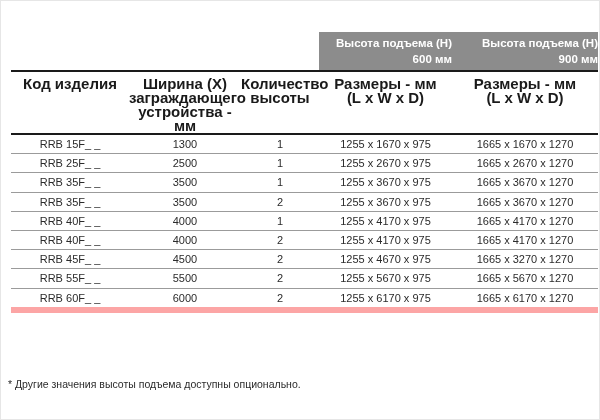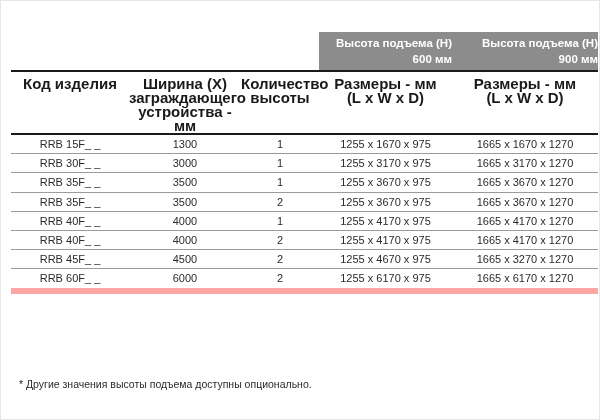--- a/index.html
+++ b/index.html
@@ -63,21 +63,21 @@
     padding: 0;
     border-bottom: 1px solid #9b9b9b;
     white-space: nowrap;
   }
   tbody.data tr:last-child td {
     border-bottom: 6px solid #fca5a5;
   }
   
   .footnote {
     position: absolute;
-    left: 18px;
+    left: 7px;
     top: 377px;
     font-size: 10.5px;
     color: #2b2b2b;
   }
 </style>
 </head>
 <body>
 
 <div class="page">
 
@@ -130,25 +130,25 @@
 
     <tbody class="data">
         <tr>
           <td>RRB 15F_ _</td>
           <td>1300</td>
           <td>1</td>
           <td>1255 x 1670 x 975</td>
           <td>1665 x 1670 x 1270</td>
         </tr>
         <tr>
-          <td>RRB 30F_ _</td>
-          <td>3000</td>
-          <td>1</td>
-          <td>1255 x 3170 x 975</td>
-          <td>1665 x 3170 x 1270</td>
+          <td>RRB 25F_ _</td>
+          <td>2500</td>
+          <td>1</td>
+          <td>1255 x 2670 x 975</td>
+          <td>1665 x 2670 x 1270</td>
         </tr>
         <tr>
           <td>RRB 35F_ _</td>
           <td>3500</td>
           <td>1</td>
           <td>1255 x 3670 x 975</td>
           <td>1665 x 3670 x 1270</td>
         </tr>
         <tr>
           <td>RRB 35F_ _</td>
@@ -172,20 +172,27 @@
           <td>1665 x 4170 x 1270</td>
         </tr>
         <tr>
           <td>RRB 45F_ _</td>
           <td>4500</td>
           <td>2</td>
           <td>1255 x 4670 x 975</td>
           <td>1665 x 3270 x 1270</td>
         </tr>
         <tr>
+          <td>RRB 55F_ _</td>
+          <td>5500</td>
+          <td>2</td>
+          <td>1255 x 5670 x 975</td>
+          <td>1665 x 5670 x 1270</td>
+        </tr>
+        <tr>
           <td>RRB 60F_ _</td>
           <td>6000</td>
           <td>2</td>
           <td>1255 x 6170 x 975</td>
           <td>1665 x 6170 x 1270</td>
         </tr>
       </tbody>
   </table>
 
   <div class="footnote">* Другие значения высоты подъема доступны опционально.</div>

